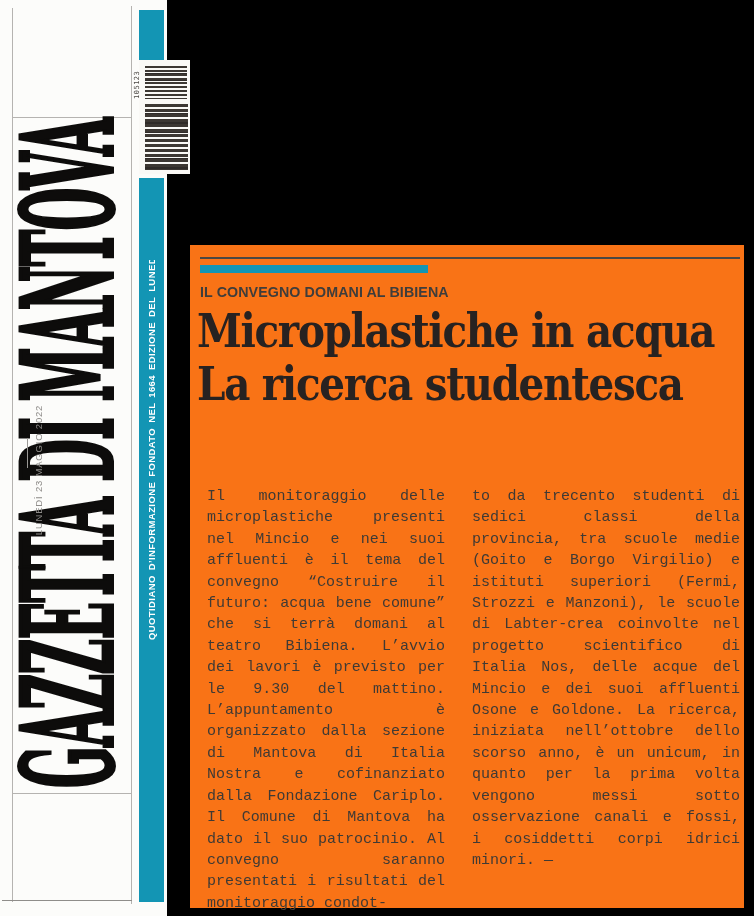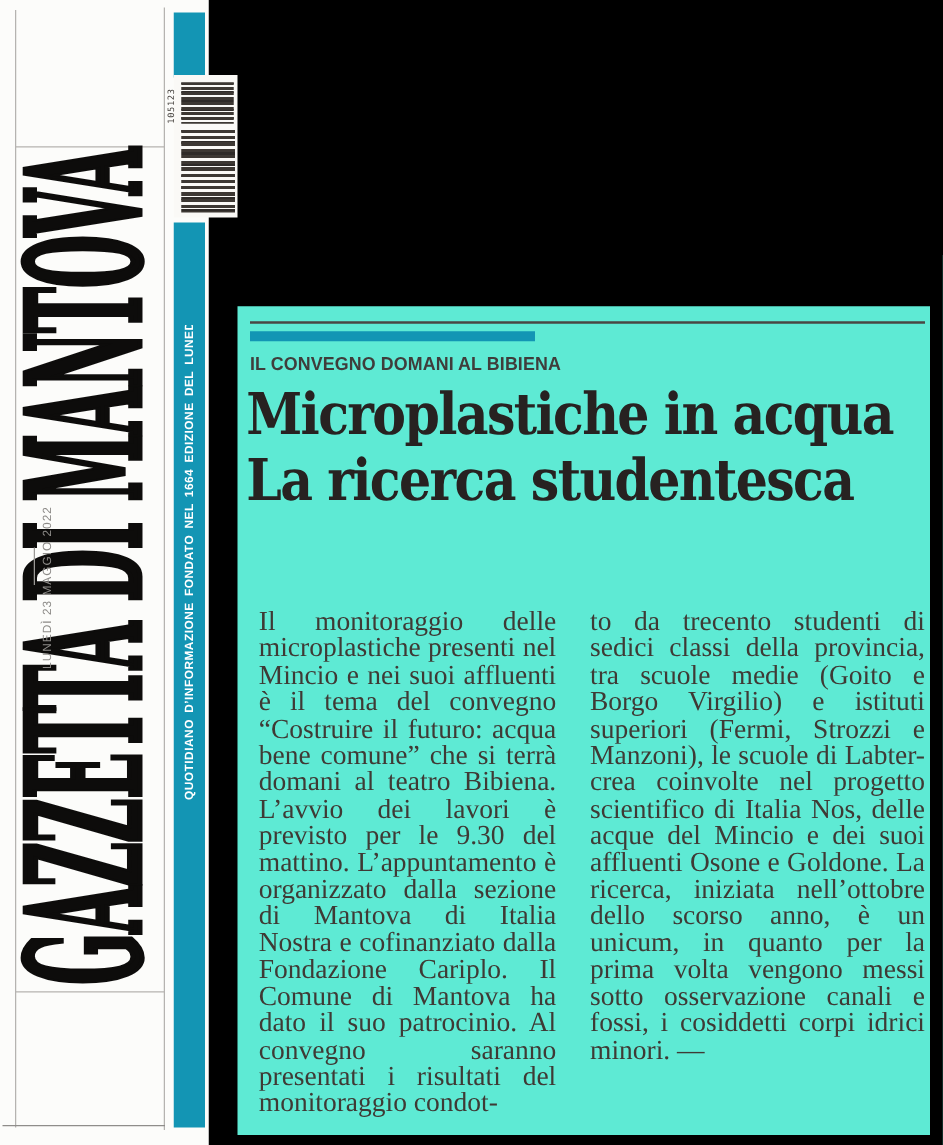--- a/index.html
+++ b/index.html
@@ -55,38 +55,38 @@
       repeating-linear-gradient(180deg,#2f2b28 0px,#2f2b28 2px,rgba(0,0,0,0) 2px,rgba(0,0,0,0) 9px);
   }
   .barcode-number-rot{
     position:absolute;left:133px;top:99px;width:34px;height:8px;
     transform:rotate(-90deg);transform-origin:0 0;
     font-family:"DejaVu Sans Mono",monospace;font-size:7px;line-height:8px;
     letter-spacing:0.5px;color:#4a4642;white-space:nowrap;
   }
 
   
-  .article{position:absolute;left:190px;top:245px;width:554px;height:663px;background:#5eead4;}
+  .article{position:absolute;left:190px;top:245px;width:554px;height:663px;background:#f97316;}
   .article-rule{position:absolute;left:10px;top:12px;width:540px;height:2px;background:#4a4743;}
   .article-teal{position:absolute;left:10px;top:20px;width:228px;height:8px;background:#1395b4;}
   .kicker{
     position:absolute;left:10px;top:38px;
     font-size:15px;font-weight:bold;color:#3f3d3b;letter-spacing:0.1px;
     transform:scaleX(0.95);transform-origin:0 0;white-space:nowrap;
   }
   .headline{
     position:absolute;left:7px;top:60px;
     font-family:"DejaVu Serif",serif;font-weight:bold;font-size:46px;line-height:53px;
     color:#272221;letter-spacing:-1.5px;white-space:nowrap;
   }
   .headline .hl{display:inline-block;transform:scaleX(0.88);transform-origin:0 50%;}
   .headline .row{height:53px;}
   .bodycol{
     position:absolute;top:241px;
-    font-family:Liberation Serif, serif;font-size:22px;line-height:21.4px;
+    font-family:Liberation Mono, monospace;font-size:15px;line-height:21.4px;
     color:#3f3a35;text-align:justify;
   }
   .col-left{left:17px;width:238px;}
   .col-right{left:282px;width:268px;}
 </style>
 </head>
 <body>
 
 <div class="stage">
 

